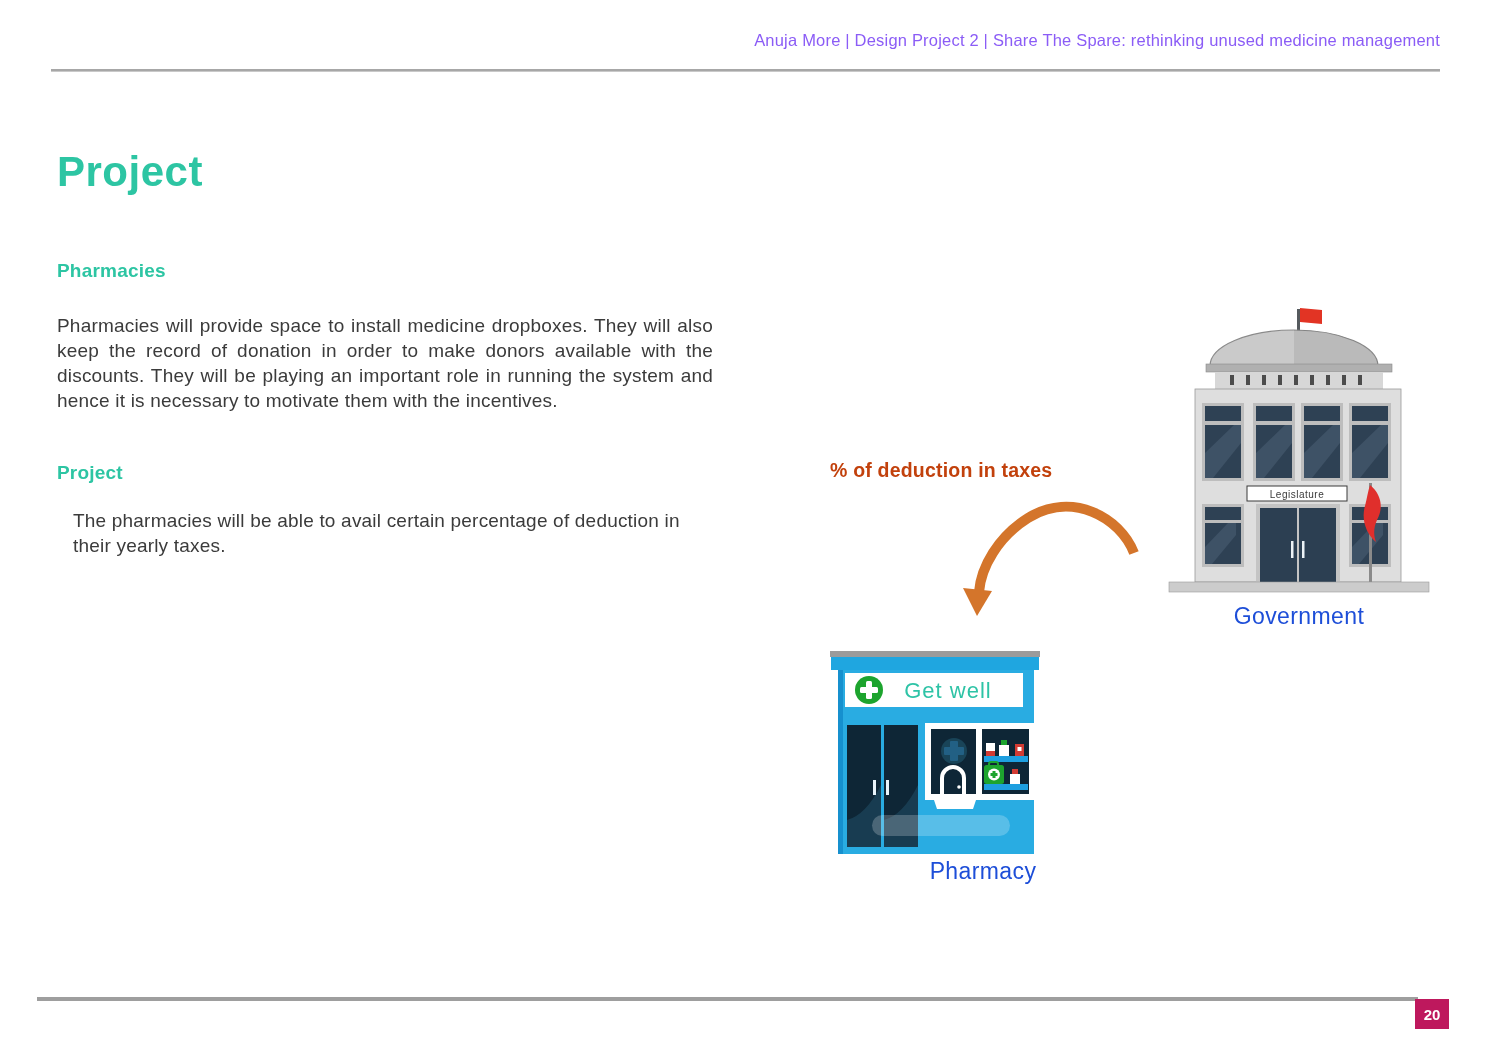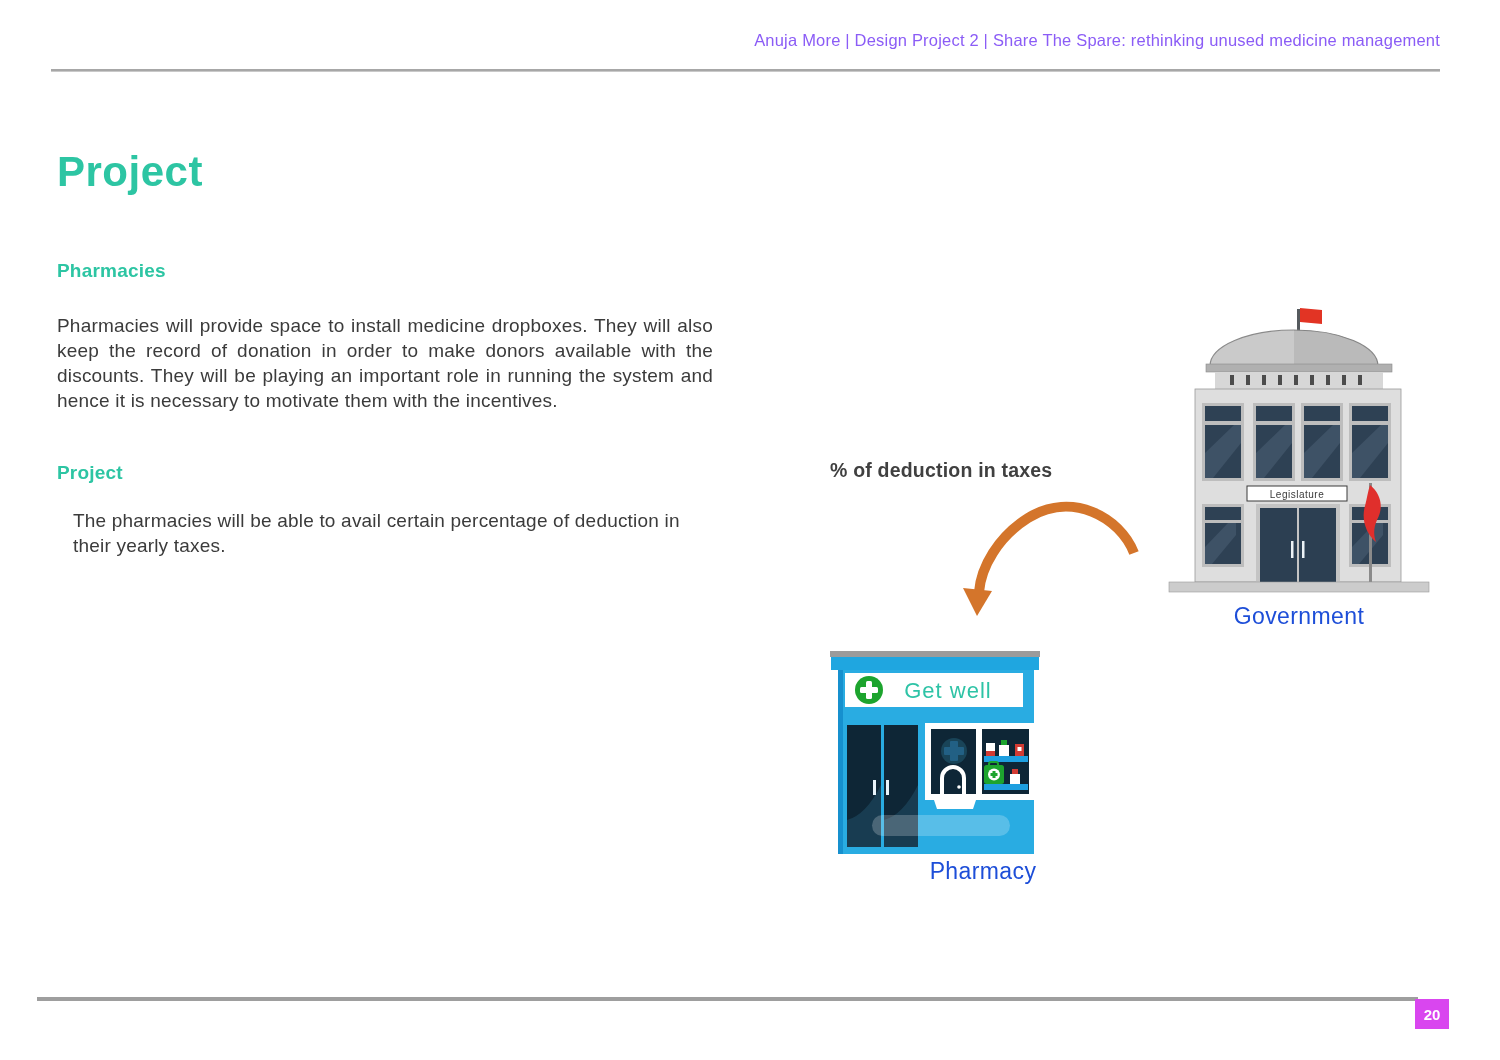--- a/index.html
+++ b/index.html
@@ -27,39 +27,39 @@
   .h-pharmacies { top:246px;margin-top:14px; }
   .h-solution  { top:462px; }
   .body-copy {
     left:57px; font-size:19px; line-height:25px; color:#3b3b3b; letter-spacing:.2px;
   }
   .p1 { top:313px; width:656px; text-align:justify; }
   .p2 { top:508px; width:612px;margin-left:16px; }
 
   
   .flow-label {
-    top:459px; left:830px; font-size:19.5px; font-weight:bold; color:#404040; letter-spacing:.2px;text-align:center;
+    top:459px; left:830px; font-size:19.5px; font-weight:bold; color:#c2410c; letter-spacing:.2px;text-align:center;
   }
   .building-label {
     font-size:23px; color:#1d4ed8; text-align:center; letter-spacing:.4px;
   }
   .gov-label   { top:603px; left:1168px; width:262px; }
   .pharm-label { top:858px; left:874px;  width:218px; }
 
   
   .gov-svg   { top:303px; left:1168px; }
   .pharm-svg { top:645px; left:826px; }
   .arrow-svg { top:490px; left:950px; }
 
   
   .footer-rule {
     top:997px; left:37px; width:1381px; height:4px; background:#9e9e9e;
   }
   .page-badge {
-    top:999px; left:1415px; width:34px; height:30px; background:#d946ef;
+    top:999px; left:1415px; width:34px; height:30px; background:#be185d;
     color:#ffffff; font-size:15px; font-weight:bold;
     display:flex; align-items:center; justify-content:center;
   }
 
   svg text { font-family:"Liberation Sans","DejaVu Sans",sans-serif; }
 </style>
 </head>
 <body>
 
 <div class="abs header-title">Anuja More | Design Project 2 | Share The Spare: rethinking unused medicine management</div>

